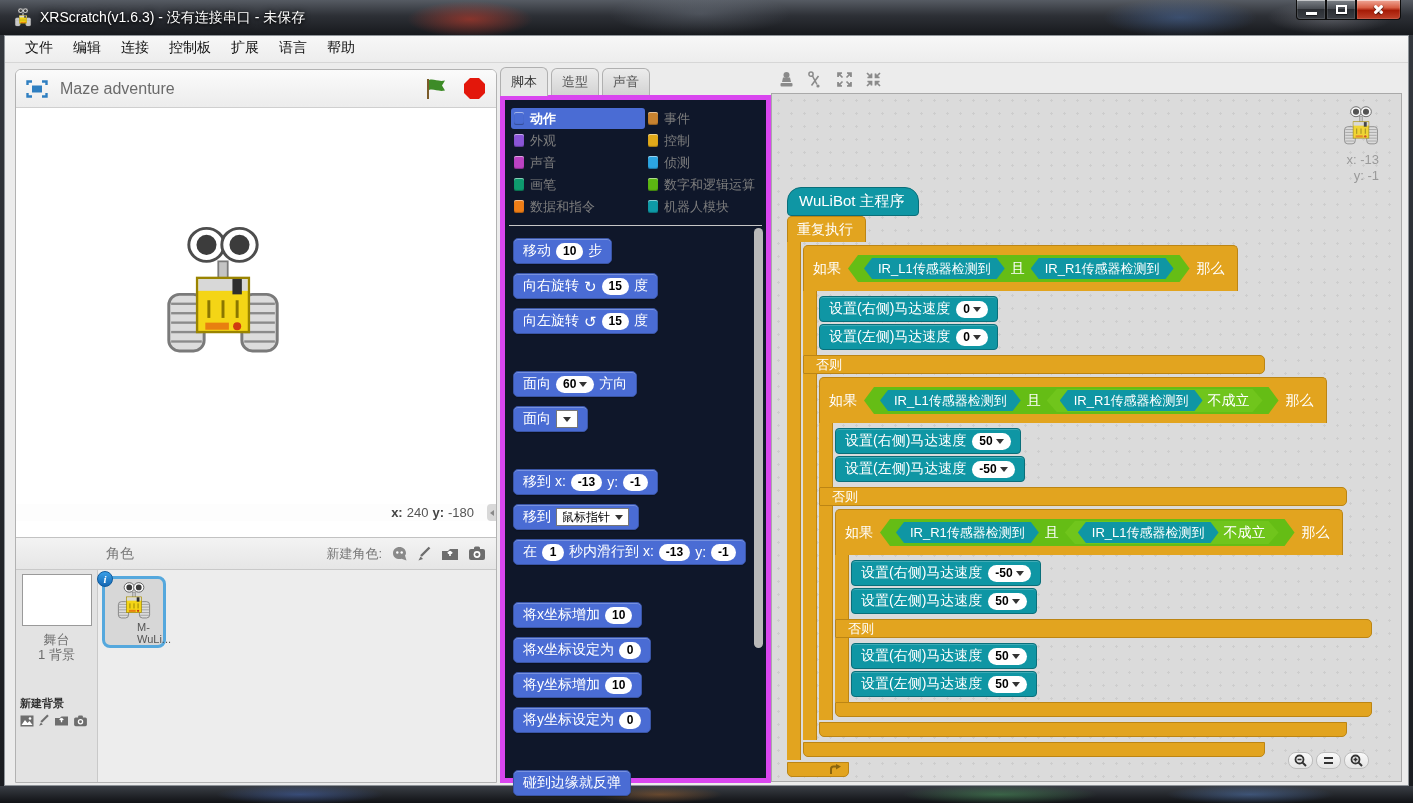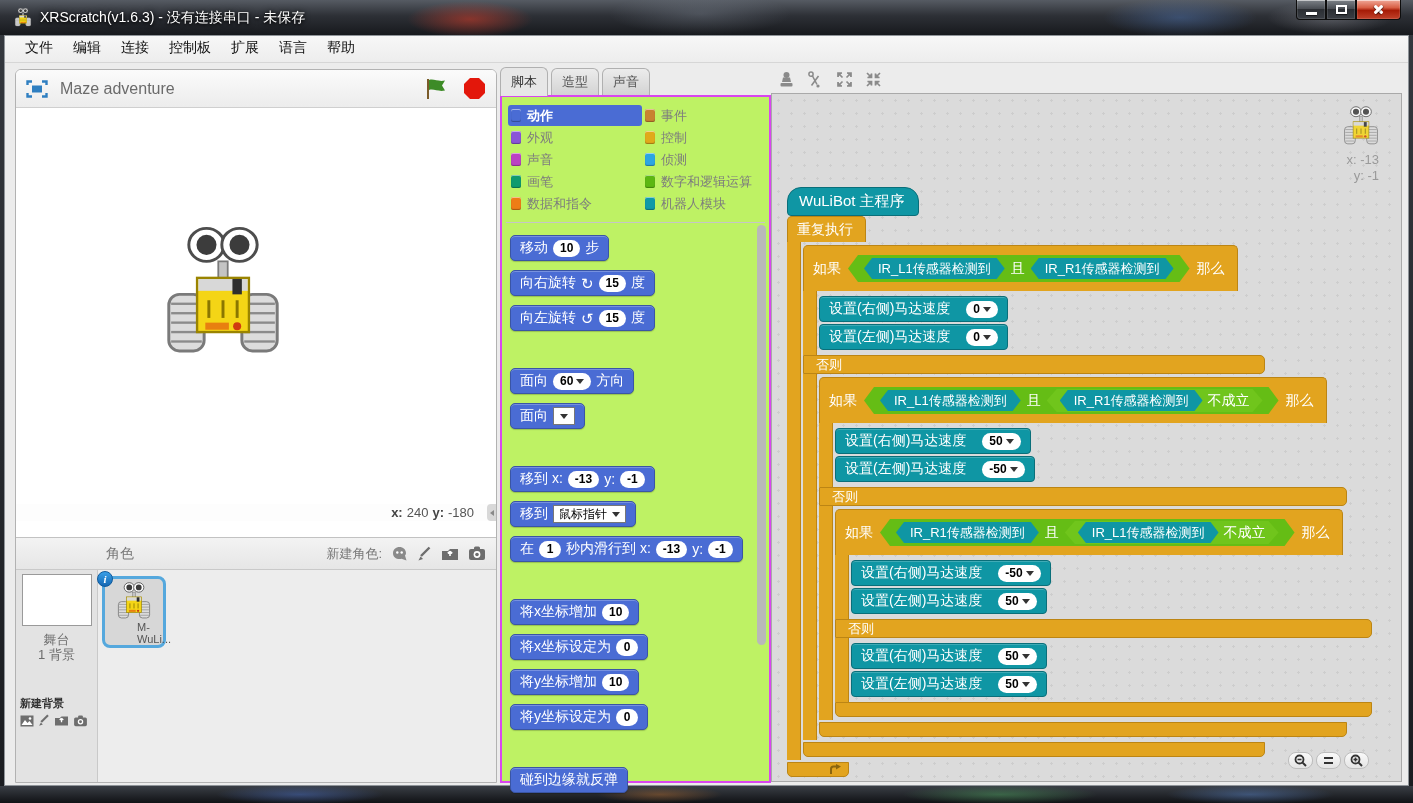--- a/index.html
+++ b/index.html
@@ -88,22 +88,22 @@
   .sprite-card-name { font-size:11px; color:#555; margin-top:1px;margin-left:40px; }
   .info-badge { position:absolute; left:-8px; top:-8px; width:16px; height:16px; border-radius:50%;
     background:linear-gradient(#3aa0e8,#1467b3); color:#fff; font-size:11px; font-weight:bold; font-style:italic;
     display:flex; align-items:center; justify-content:center; border:1px solid #0e5a9c; font-family:"Liberation Serif",serif; }
 
   
   .tabs { position:absolute; left:495px; top:4px; display:flex; gap:3px;align-items:center; }
   .tab { width:48px; height:28px; border:1px solid #b0b0b0; border-bottom:none; border-radius:6px 6px 0 0;
     background:linear-gradient(#ececec,#d2d2d2); color:#555; font-size:13px; display:flex; align-items:center; justify-content:center; }
   .tab.active { background:#e7e7e7; height:29px; z-index:3; color:#333; }
-  .palette { position:absolute; left:495px; top:32px; width:271px; bottom:2px; background:#bef264;
-    border:2px solid #d946ef; z-index:2; }
+  .palette { position:absolute; left:495px; top:32px; width:271px; bottom:2px; background:#0f172a;
+    border:5px solid #d946ef; z-index:2; }
   .cat-grid { display:grid; grid-template-columns:134px 1fr; padding:8px 0 0 6px; row-gap:1px; }
   .cat { display:flex; align-items:center; gap:6px; height:21px; padding:0 4px 0 3px; border-radius:3px;
     color:#7d7d7d; font-size:13px; white-space:nowrap; }
   .cat .swatch { width:10px; height:13px; border-radius:2px; box-shadow:inset 0 1px 0 rgba(255,255,255,.5), inset 0 -1px 1px rgba(0,0,0,.3); flex:0 0 auto; }
   .cat.selected { background:#4a6cd4; color:#fff; font-weight:bold; }
   .cat-divider { margin:8px 4px 0 4px; border-top:1px solid #c6c6c6; }
   .block-list { padding:12px 0 0 8px; display:flex; flex-direction:column; }
   .mblock { display:inline-flex; align-items:center; gap:5px; width:fit-content;
     background:#4a6cd4; border:1px solid #3a55a5; border-radius:5px; height:26px; padding:0 9px;
     color:#fff; font-size:14px; margin-bottom:9px; box-shadow:inset 0 1px 0 rgba(255,255,255,.25), 0 1px 1px rgba(0,0,0,.2);
@@ -149,21 +149,21 @@
   .c-bottom { background:#e2a41f; border:1px solid #bc8514; border-radius:0 0 5px 5px; height:15px; }
   .c-bottom.loop { width:62px; display:flex; align-items:center; justify-content:flex-end; padding-right:6px; }
 
   .hexg { background:#65bd15; clip-path:polygon(10px 0,calc(100% - 10px) 0,100% 50%,calc(100% - 10px) 100%,10px 100%,0 50%);
     display:inline-flex; align-items:center; gap:6px; padding:3px 16px; height:27px; color:#fff; font-size:14px; white-space:nowrap; }
   .hexg.inner { height:23px; padding:2px 13px; background:#70c51c; gap:5px; }
   .hext { background:#0f96a4; clip-path:polygon(8px 0,calc(100% - 8px) 0,100% 50%,calc(100% - 8px) 100%,8px 100%,0 50%);
     padding:0 14px; height:21px; display:inline-flex; align-items:center; color:#fff; font-size:13px; white-space:nowrap; }
 
   .tblock { width:fit-content; background:#0f96a4; border:1px solid #0a6f7a; border-radius:4px; height:26px;
-    display:flex; align-items:center; gap:16px; padding:0 9px; color:#fff; font-size:14px; margin:2px 0; white-space:nowrap;
+    display:flex; align-items:center; gap:6px; padding:0 9px; color:#fff; font-size:14px; margin:2px 0; white-space:nowrap;
     box-shadow:inset 0 1px 0 rgba(255,255,255,.2); }
 
   .robot { display:block; }
   svg .ico { fill:#8a8a8a; }
 </style>
 </head>
 <body>
 
 <svg width="0" height="0" style="position:absolute" aria-hidden="true">
   <symbol id="robot-symbol" viewBox="0 0 100 112">

